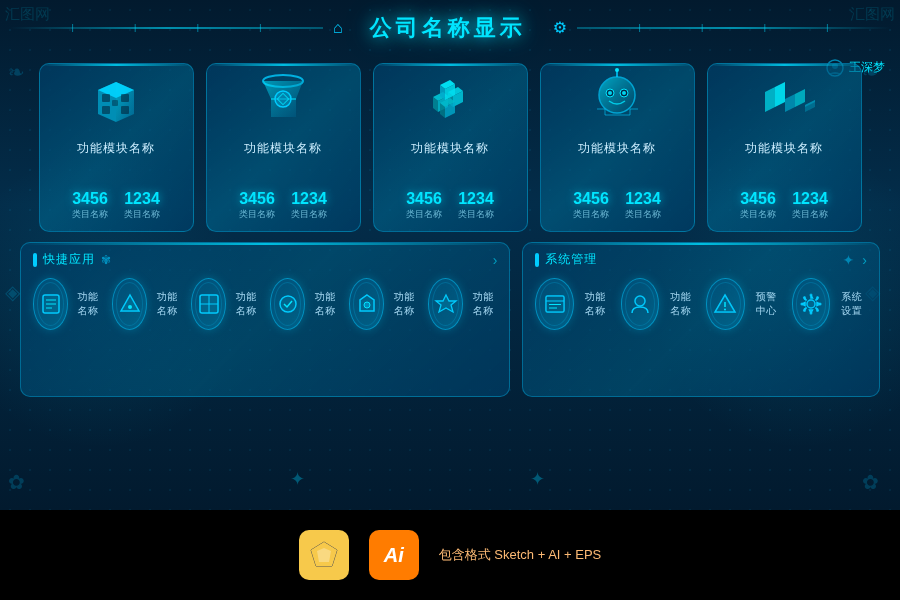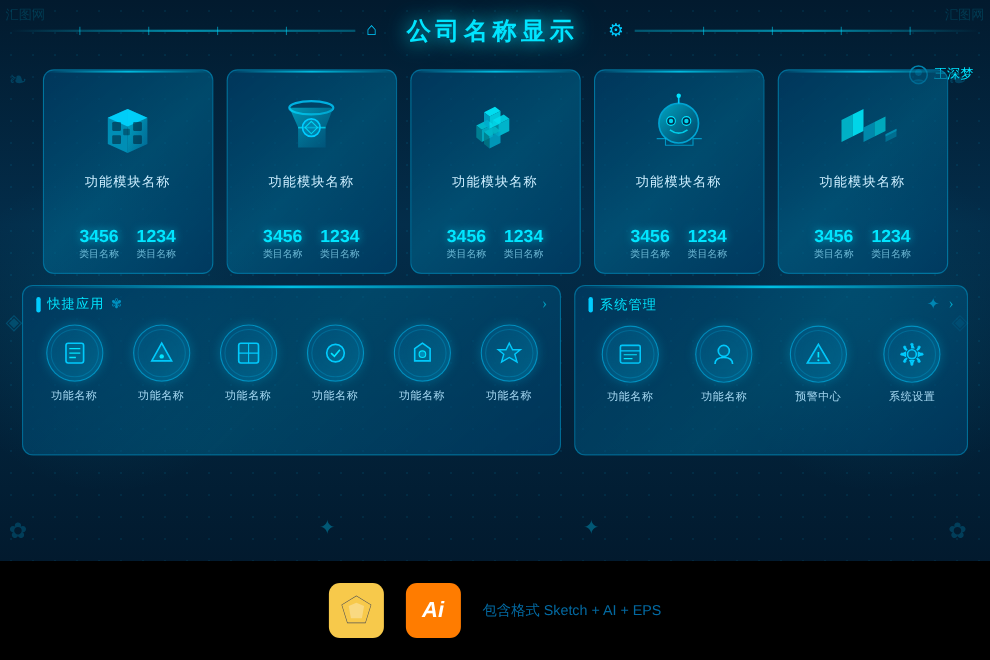--- a/index.html
+++ b/index.html
@@ -89,42 +89,42 @@
       font-size: 12px;
       display: flex;
       align-items: center;
       gap: 5px;
       margin-top: 40px;
     }
 
     .watermark-tl, .watermark-tr {
       position: absolute;
       top: 5px;
-      font-size: 12px;
+      font-size: 15px;
       color: rgba(0,220,255,0.3);
       opacity: 0.5;
     }
     .watermark-tl { left: 5px; }
     .watermark-tr { right: 5px; }
 
     
     .top-cards {
       display: flex;
       gap: 12px;
       padding: 8px 20px 10px;
       justify-content: center;
     }
 
     .stat-card {
       flex: 1;
       max-width: 155px;
       background: linear-gradient(135deg, rgba(0,60,100,0.8) 0%, rgba(0,100,140,0.6) 50%, rgba(0,60,100,0.8) 100%);
       border: 1px solid rgba(0,200,255,0.35);
       border-radius: 10px;
-      padding: 20px 10px 10px;
+      padding: 3px 10px 10px;
       position: relative;
       overflow: hidden;
       text-align: center;
     }
 
     .stat-card::before {
       content: '';
       position: absolute;
       top: 0; left: 0; right: 0;
       height: 2px;
@@ -181,21 +181,20 @@
     }
 
     .bottom-panel {
       flex: 1;
       background: linear-gradient(135deg, rgba(0,60,100,0.75) 0%, rgba(0,100,140,0.5) 50%, rgba(0,60,100,0.75) 100%);
       border: 1px solid rgba(0,200,255,0.35);
       border-radius: 10px;
       position: relative;
       overflow: hidden;
       padding: 8px 12px 10px;
-      font-family: Liberation Serif, serif;
     }
 
     .bottom-panel::before {
       content: '';
       position: absolute;
       top: 0; left: 0; right: 0;
       height: 2px;
       background: linear-gradient(90deg, transparent, rgba(0,220,255,0.8), transparent);
     }
 
@@ -232,21 +231,20 @@
 
     .func-icons-row {
       display: flex;
       gap: 10px;
       justify-content: space-around;
       align-items: flex-start;
     }
 
     .func-icon-item {
       display: flex;
-      flex-direction: column;
       align-items: center;
       gap: 6px;
     }
 
     .func-icon-circle {
       width: 52px;
       height: 52px;
       border-radius: 50%;
       border: 1.5px solid rgba(0,200,255,0.5);
       background: linear-gradient(135deg, rgba(0,80,120,0.8), rgba(0,120,160,0.6));
@@ -278,21 +276,21 @@
       height: 90px;
       background: #000;
       display: flex;
       align-items: center;
       justify-content: center;
       gap: 20px;
       position: relative;
     }
 
     .footer-text {
-      color: #0369a1;
+      color: #fdba74;
       font-size: 13px;
     }
 
     .footer-info {
       color: #888;
       font-size: 12px;
       position: absolute;
       left: 20px;
       bottom: 20px;
     }

